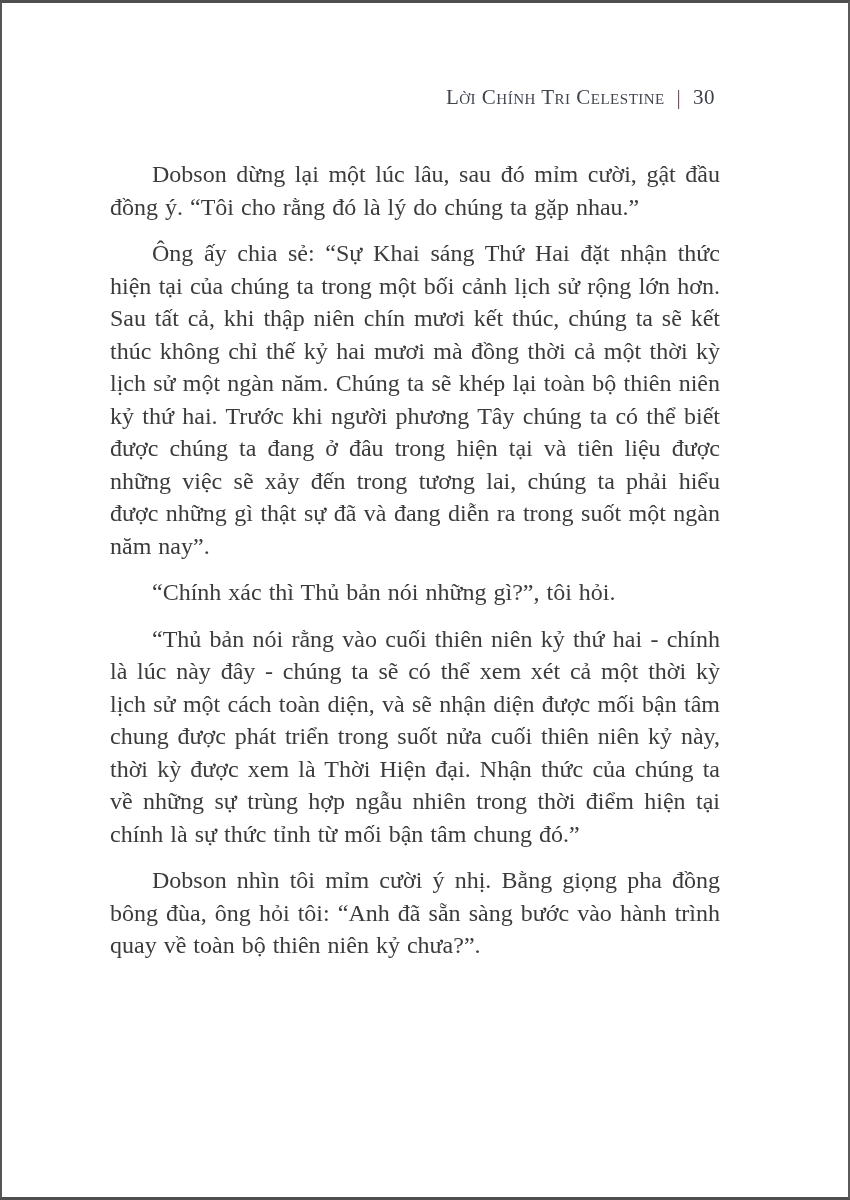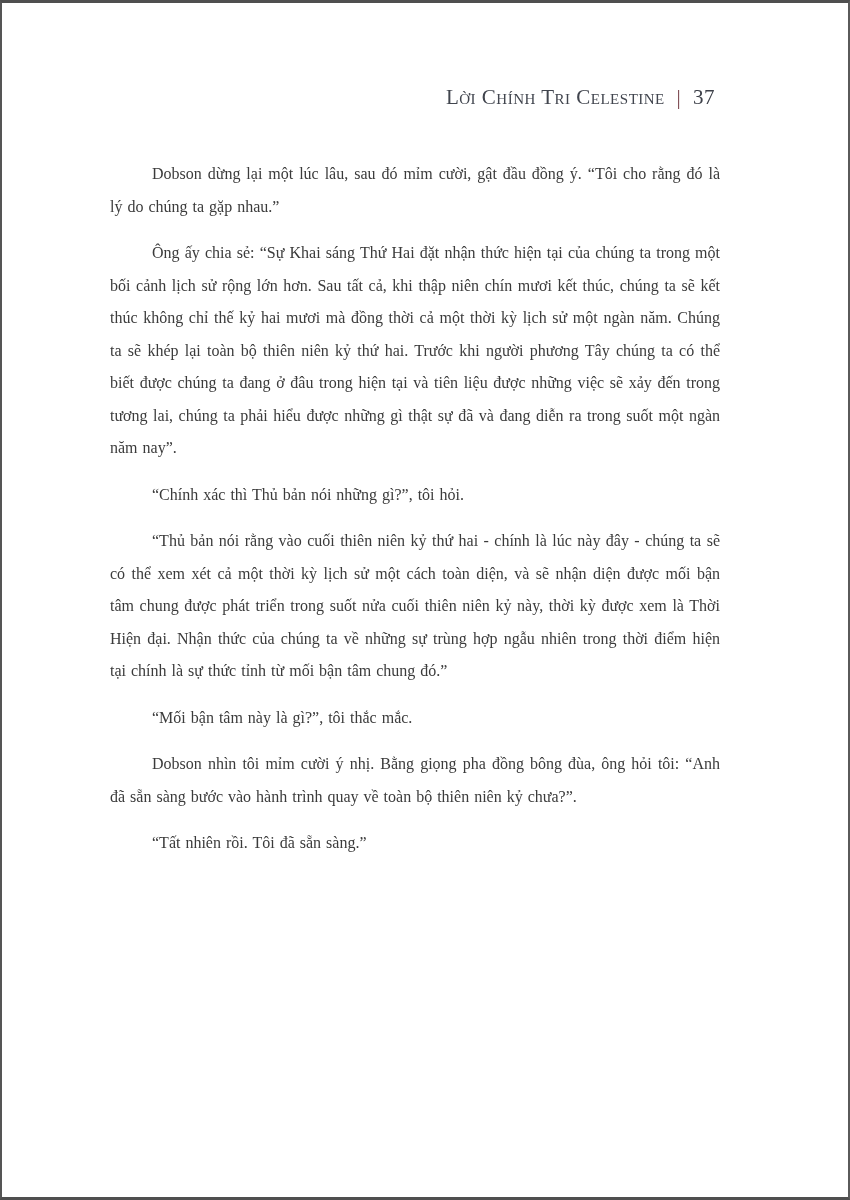--- a/index.html
+++ b/index.html
@@ -39,42 +39,40 @@
   }
   .running-header .header-pagenum {
     color: #3d4049;
   }
   .page-body {
     margin: 48px 133px 0 108px;
     width: 610px;
   }
   .page-body p {
     margin: 0 0 14px 0;
-    font-size: 16px;
+    font-size: 24px;
     line-height: 32.5px;
     color: #3b3b3b;
     text-align: justify;
     text-indent: 42px;
     word-spacing: 1px;
   }
 </style>
 </head>
 <body>
 
 <div class="book-page">
 
   <div class="running-header">
     <span class="header-title">Lời Chính Tri Celestine</span>
     <span class="header-sep">|</span>
-    <span class="header-pagenum">37</span>
+    <span class="header-pagenum">30</span>
   </div>
 
   <div class="page-body">
     <p>Dobson dừng lại một lúc lâu, sau đó mỉm cười, gật đầu đồng ý. “Tôi cho rằng đó là lý do chúng ta gặp nhau.”</p>
     <p>Ông ấy chia sẻ: “Sự Khai sáng Thứ Hai đặt nhận thức hiện tại của chúng ta trong một bối cảnh lịch sử rộng lớn hơn. Sau tất cả, khi thập niên chín mươi kết thúc, chúng ta sẽ kết thúc không chỉ thế kỷ hai mươi mà đồng thời cả một thời kỳ lịch sử một ngàn năm. Chúng ta sẽ khép lại toàn bộ thiên niên kỷ thứ hai. Trước khi người phương Tây chúng ta có thể biết được chúng ta đang ở đâu trong hiện tại và tiên liệu được những việc sẽ xảy đến trong tương lai, chúng ta phải hiểu được những gì thật sự đã và đang diễn ra trong suốt một ngàn năm nay”.</p>
     <p>“Chính xác thì Thủ bản nói những gì?”, tôi hỏi.</p>
     <p>“Thủ bản nói rằng vào cuối thiên niên kỷ thứ hai - chính là lúc này đây - chúng ta sẽ có thể xem xét cả một thời kỳ lịch sử một cách toàn diện, và sẽ nhận diện được mối bận tâm chung được phát triển trong suốt nửa cuối thiên niên kỷ này, thời kỳ được xem là Thời Hiện đại. Nhận thức của chúng ta về những sự trùng hợp ngẫu nhiên trong thời điểm hiện tại chính là sự thức tỉnh từ mối bận tâm chung đó.”</p>
-    <p>“Mối bận tâm này là gì?”, tôi thắc mắc.</p>
     <p>Dobson nhìn tôi mỉm cười ý nhị. Bằng giọng pha đồng bông đùa, ông hỏi tôi: “Anh đã sẵn sàng bước vào hành trình quay về toàn bộ thiên niên kỷ chưa?”.</p>
-    <p>“Tất nhiên rồi. Tôi đã sẵn sàng.”</p>
   </div>
 
 </div>
 
 </body></html>

